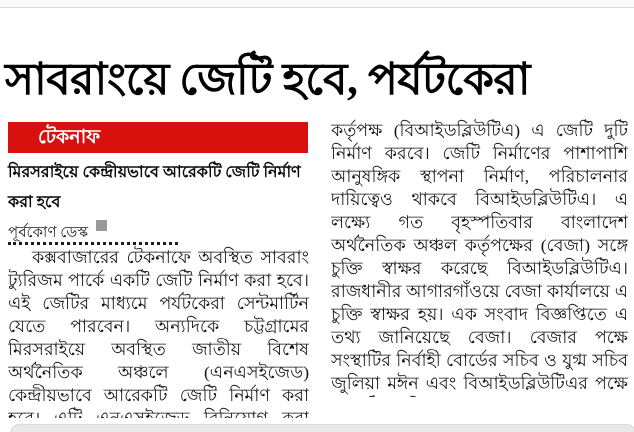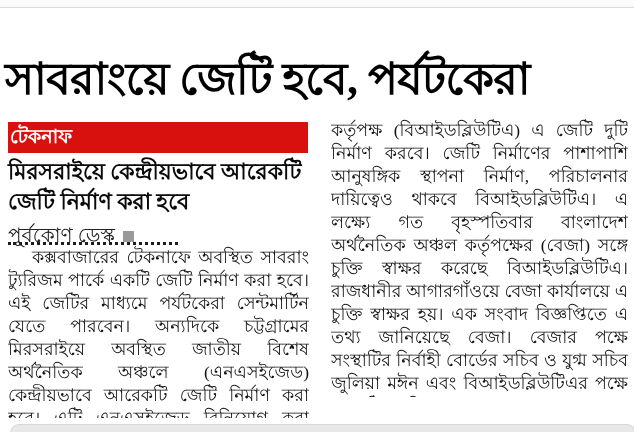--- a/index.html
+++ b/index.html
@@ -16,30 +16,30 @@
     background:#fbfbfb;border-bottom:1px solid #dcdcdc;
   }
   .headline{
     position:absolute;left:5px;top:8px;width:628px;
     font-size:44px;font-weight:bold;line-height:55px;
     color:#000;letter-spacing:-0.5px;white-space:nowrap;margin-top:44px;
   }
   .kicker{
     position:absolute;left:8px;top:122px;width:300px;height:31px;
     display:flex;align-items:center;
-    padding-left:2px;box-sizing:border-box;
+    padding-left:30px;box-sizing:border-box;
     color:#ffffff;font-size:19px;font-weight:bold;
   }
   .subhead{
     position:absolute;left:8px;top:157px;width:302px;
-    font-size:22px;font-weight:bold;line-height:30px;color:#0a0a0a;
+    font-size:16px;font-weight:bold;line-height:30px;color:#0a0a0a;
   }
   .byline{
     position:absolute;left:8px;top:220px;width:300px;
-    font-size:20px;color:#222;display:flex;align-items:center;gap:8px;
+    font-size:15px;color:#222;display:flex;gap:8px;
   }
   .byline-square{
     display:inline-block;width:11px;height:11px;background:#9a9a9a;
   }
   .dotted-rule{
     position:absolute;left:8px;top:236px;width:170px;height:6px;
     border-bottom:3px dotted #1c1c1c;
   }
   .body-text{
     font-size:17.5px;line-height:23px;text-align:justify;color:#141414;

